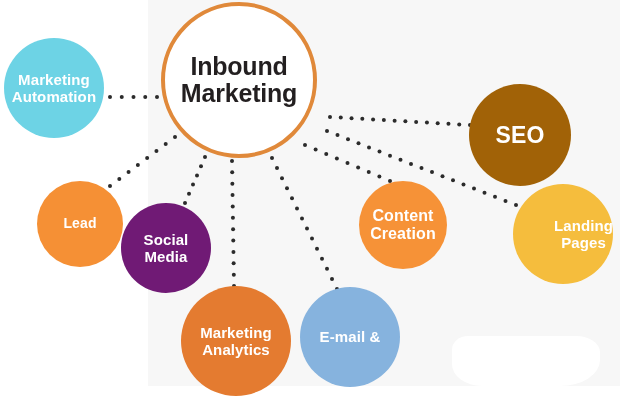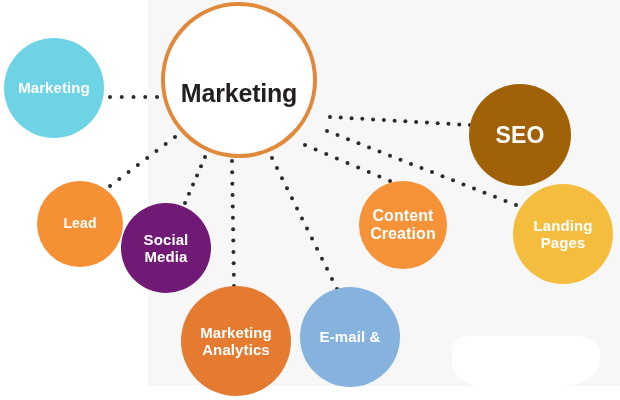--- a/index.html
+++ b/index.html
@@ -203,42 +203,42 @@
         <circle cx="474.00" cy="188.56" r="2.00" fill="#2b2b2b"></circle>
         <circle cx="484.50" cy="192.67" r="2.00" fill="#2b2b2b"></circle>
         <circle cx="495.00" cy="196.78" r="2.00" fill="#2b2b2b"></circle>
         <circle cx="505.50" cy="200.89" r="2.00" fill="#2b2b2b"></circle>
         <circle cx="516.00" cy="205.00" r="2.00" fill="#2b2b2b"></circle>
       </g>
     </svg>
 
   <div class="node hub" id="hub-node" style="left: 161px; top: 2px; width: 156px; height: 156px; border-color: rgb(224, 137, 58); background: rgb(255, 255, 255);">
     <div class="label" style="color: rgb(35, 31, 32);">
-      <br>
+      <span>Inbound</span><br>
       <span>Marketing</span>
     </div>
   </div>
 
   <div id="nodes-container">
       <div class="node" style="left: 4px; top: 38px; width: 100px; height: 100px; background: rgb(109, 211, 229);">
-        <div class="label" style="font-size: 15px;"><span>Marketing</span><br></div>
+        <div class="label" style="font-size: 15px;"><span>Marketing</span><br><span>Automation</span></div>
       </div>
       <div class="node" style="left: 469px; top: 84px; width: 102px; height: 102px; background: #a16207;">
         <div class="label" style="font-size: 23px;"><span>SEO</span></div>
       </div>
       <div class="node" style="left: 37px; top: 181px; width: 86px; height: 86px; background: rgb(245, 144, 53);">
         <div class="label" style="font-size: 14px;"><span>Lead</span><br></div>
       </div>
       <div class="node" style="left: 121px; top: 203px; width: 90px; height: 90px; background: #701a75;">
         <div class="label" style="font-size: 15px;"><span>Social</span><br><span>Media</span></div>
       </div>
       <div class="node" style="left: 359px; top: 181px; width: 88px; height: 88px; background: rgb(246, 146, 55);">
         <div class="label" style="font-size: 16px;"><span>Content</span><br><span>Creation</span></div>
       </div>
-      <div class="node" style="left: 513px; top: 184px; width: 100px; height: 100px; background: rgb(245, 189, 61);">
+      <div class="node" style="left: 513px; top: 184px; width: 100px; height: 100px; background: rgb(245, 189, 61); justify-content: flex-end;">
         <div class="label" style="font-size: 15px;"><span>Landing</span><br><span>Pages</span></div>
       </div>
       <div class="node" style="left: 181px; top: 286px; width: 110px; height: 110px; background: rgb(228, 123, 48);">
         <div class="label" style="font-size: 15px;"><span>Marketing</span><br><span>Analytics</span></div>
       </div>
       <div class="node" style="left: 300px; top: 287px; width: 100px; height: 100px; background: rgb(134, 179, 222);">
         <div class="label" style="font-size: 15px;"><span>E-mail &amp;</span><br></div>
       </div>
     </div>
 

